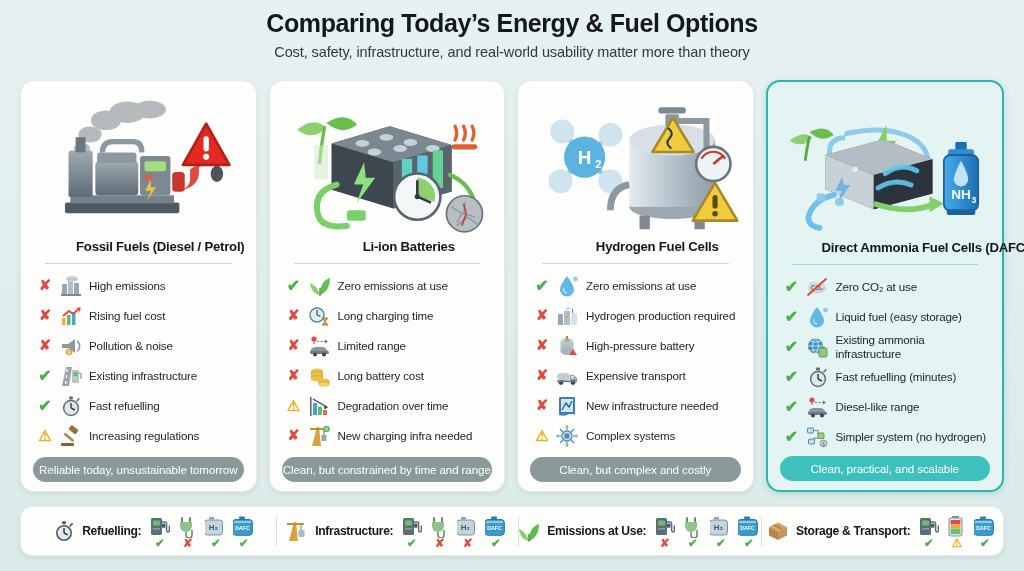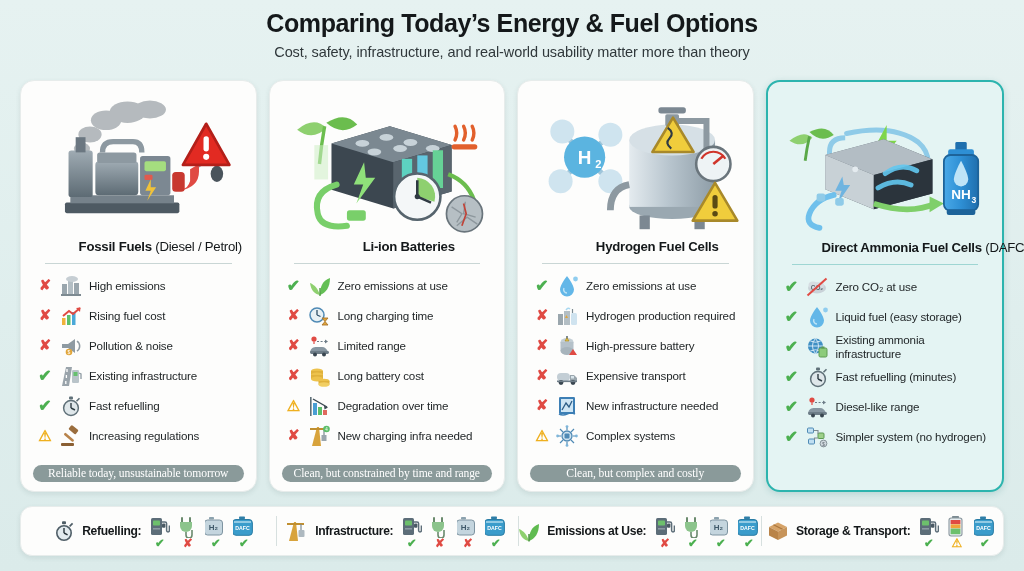--- a/index.html
+++ b/index.html
@@ -52,21 +52,21 @@
     border-radius: 8px;
   }
   .illus svg { position: absolute; inset: 0; width: 100%; height: 100%; }
 
   .card-title {
     text-align: center; font-size: 13.2px; color: #14181a;
     margin-top: 2px; line-height: 1.25; letter-spacing: -0.25px;
     white-space: nowrap;
   }
   .card-title b { font-weight: bold; padding-left: 44px; }
-  .card-title span.sub { font-weight: normal; }
+  .card-title span.sub { font-weight: bold; }
   .divider {
     height: 1px; background: #c9d6d5; margin: 7px 14px 6px 14px;
   }
   .featured .divider { background: #9ed6d3; }
 
   
   .feat-list { flex: 1 1 auto; padding: 1px 2px 0 6px; }
   .feat {
     display: flex; align-items: center; gap: 6px;
     min-height: 30px; padding: 1px 0;
@@ -80,24 +80,24 @@
   .mark.warn { color: #efb01f; font-size: 15px; }
   .ficon { width: 24px; flex: 0 0 24px; height: 22px; position: relative; }
   .ficon svg { width: 24px; height: 22px; display: block; }
   .ftext {
     font-size: 11.6px; color: #1d2224; line-height: 1.18;
     letter-spacing: -0.15px;
   }
 
   
   .pill {
-    margin: 0 2px 0 2px; height: 17px; border-radius: 13px;
+    margin: 0 2px 0 2px; height: 25px; border-radius: 13px;
     background: #8a9a9a; color: #ffffff;
     display: flex; align-items: center; justify-content: center;
-    font-size: 11.6px; letter-spacing: -0.1px; font-family: Liberation Serif, serif;
+    font-size: 11.6px; letter-spacing: -0.1px;
   }
   .pill.teal { background: #3ec1bc; }
 
   
   .bottombar {
     position: absolute; left: 20px; top: 506px; width: 984px; height: 50px;
     background: #fdfdfc; border-radius: 12px; border: 1px solid #e7eceb;
     box-shadow: 0 2px 5px rgba(40,70,70,.10);
     display: flex; align-items: center; padding-left: 12px;
   }
@@ -393,20 +393,21 @@
           <div class="feat">
             <div class="mark ok">✔</div>
             <div class="ficon">
               <svg viewBox="0 0 24 22">
                 <use href="#i-simple-diagram-icon"></use>
               </svg>
             </div>
             <div class="ftext">Simpler system (no hydrogen)</div>
           </div>
         </div>
+        <div class="pill teal">Clean, practical, and scalable</div>
       </div>
     </div>
 
   <div class="bottombar" id="bottombar">
       <div class="bgroup">
         <div class="bicon">
           <svg viewBox="0 0 22 22">
             <use href="#b-stopwatch-icon"></use>
           </svg>
         </div>

